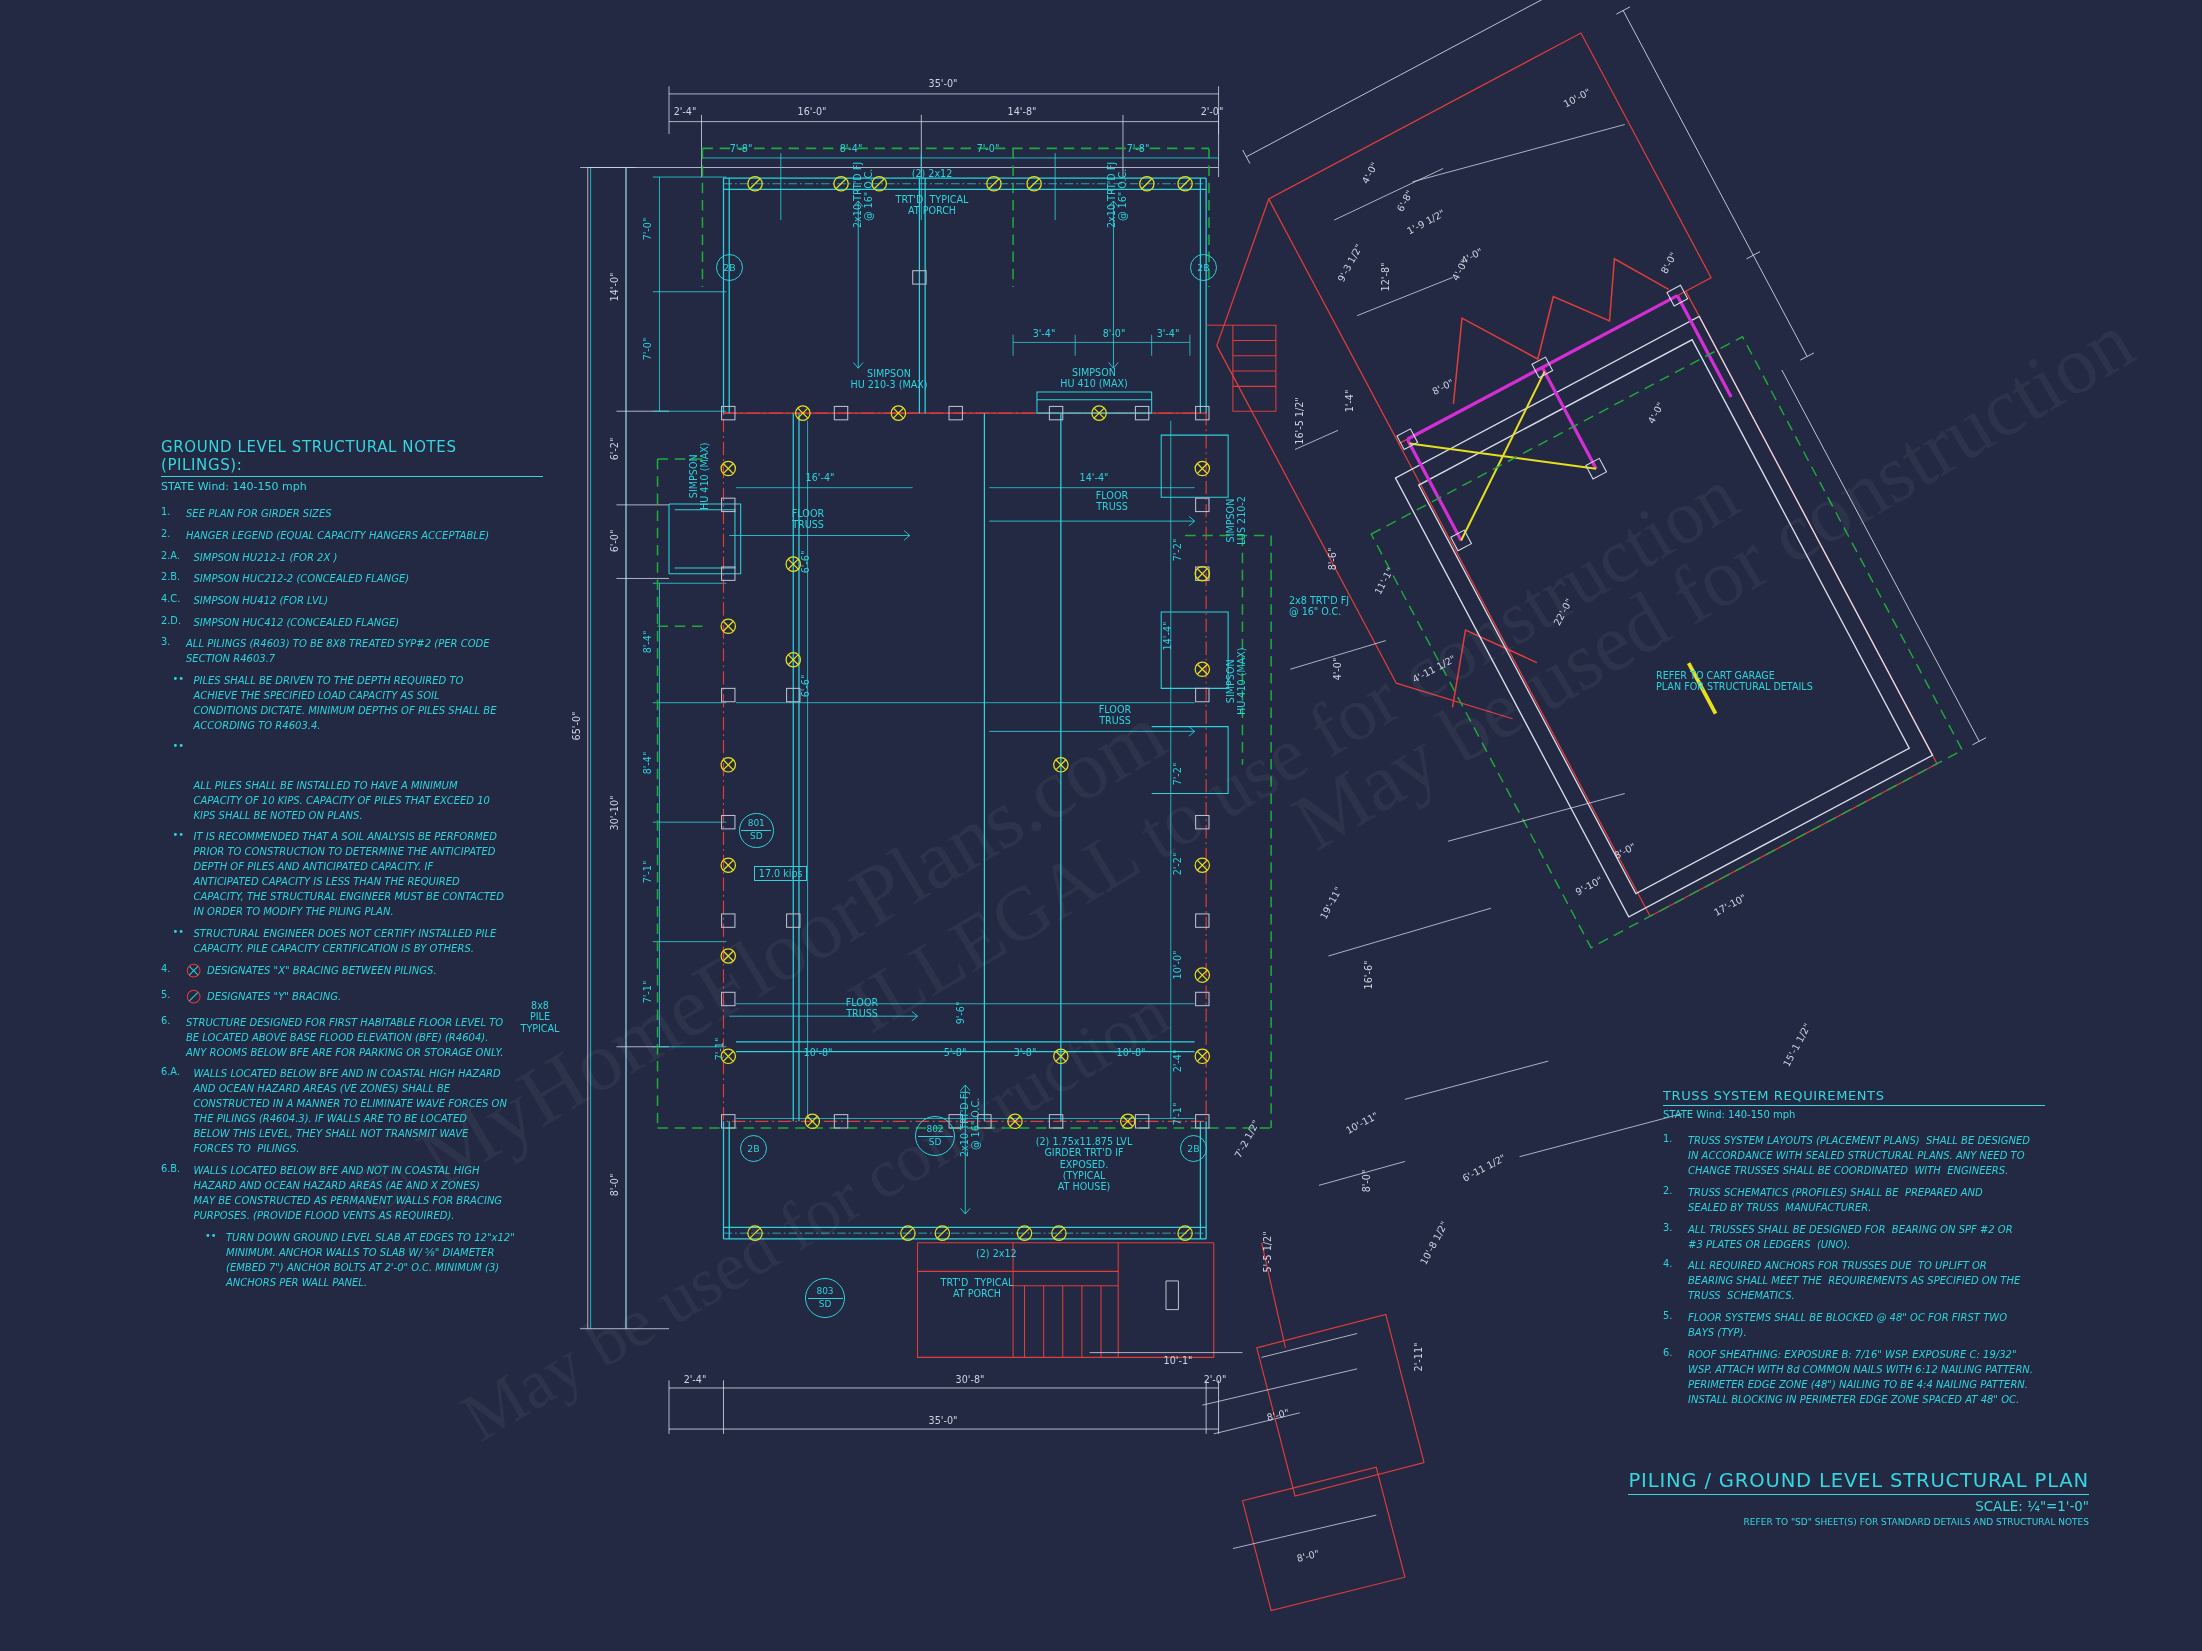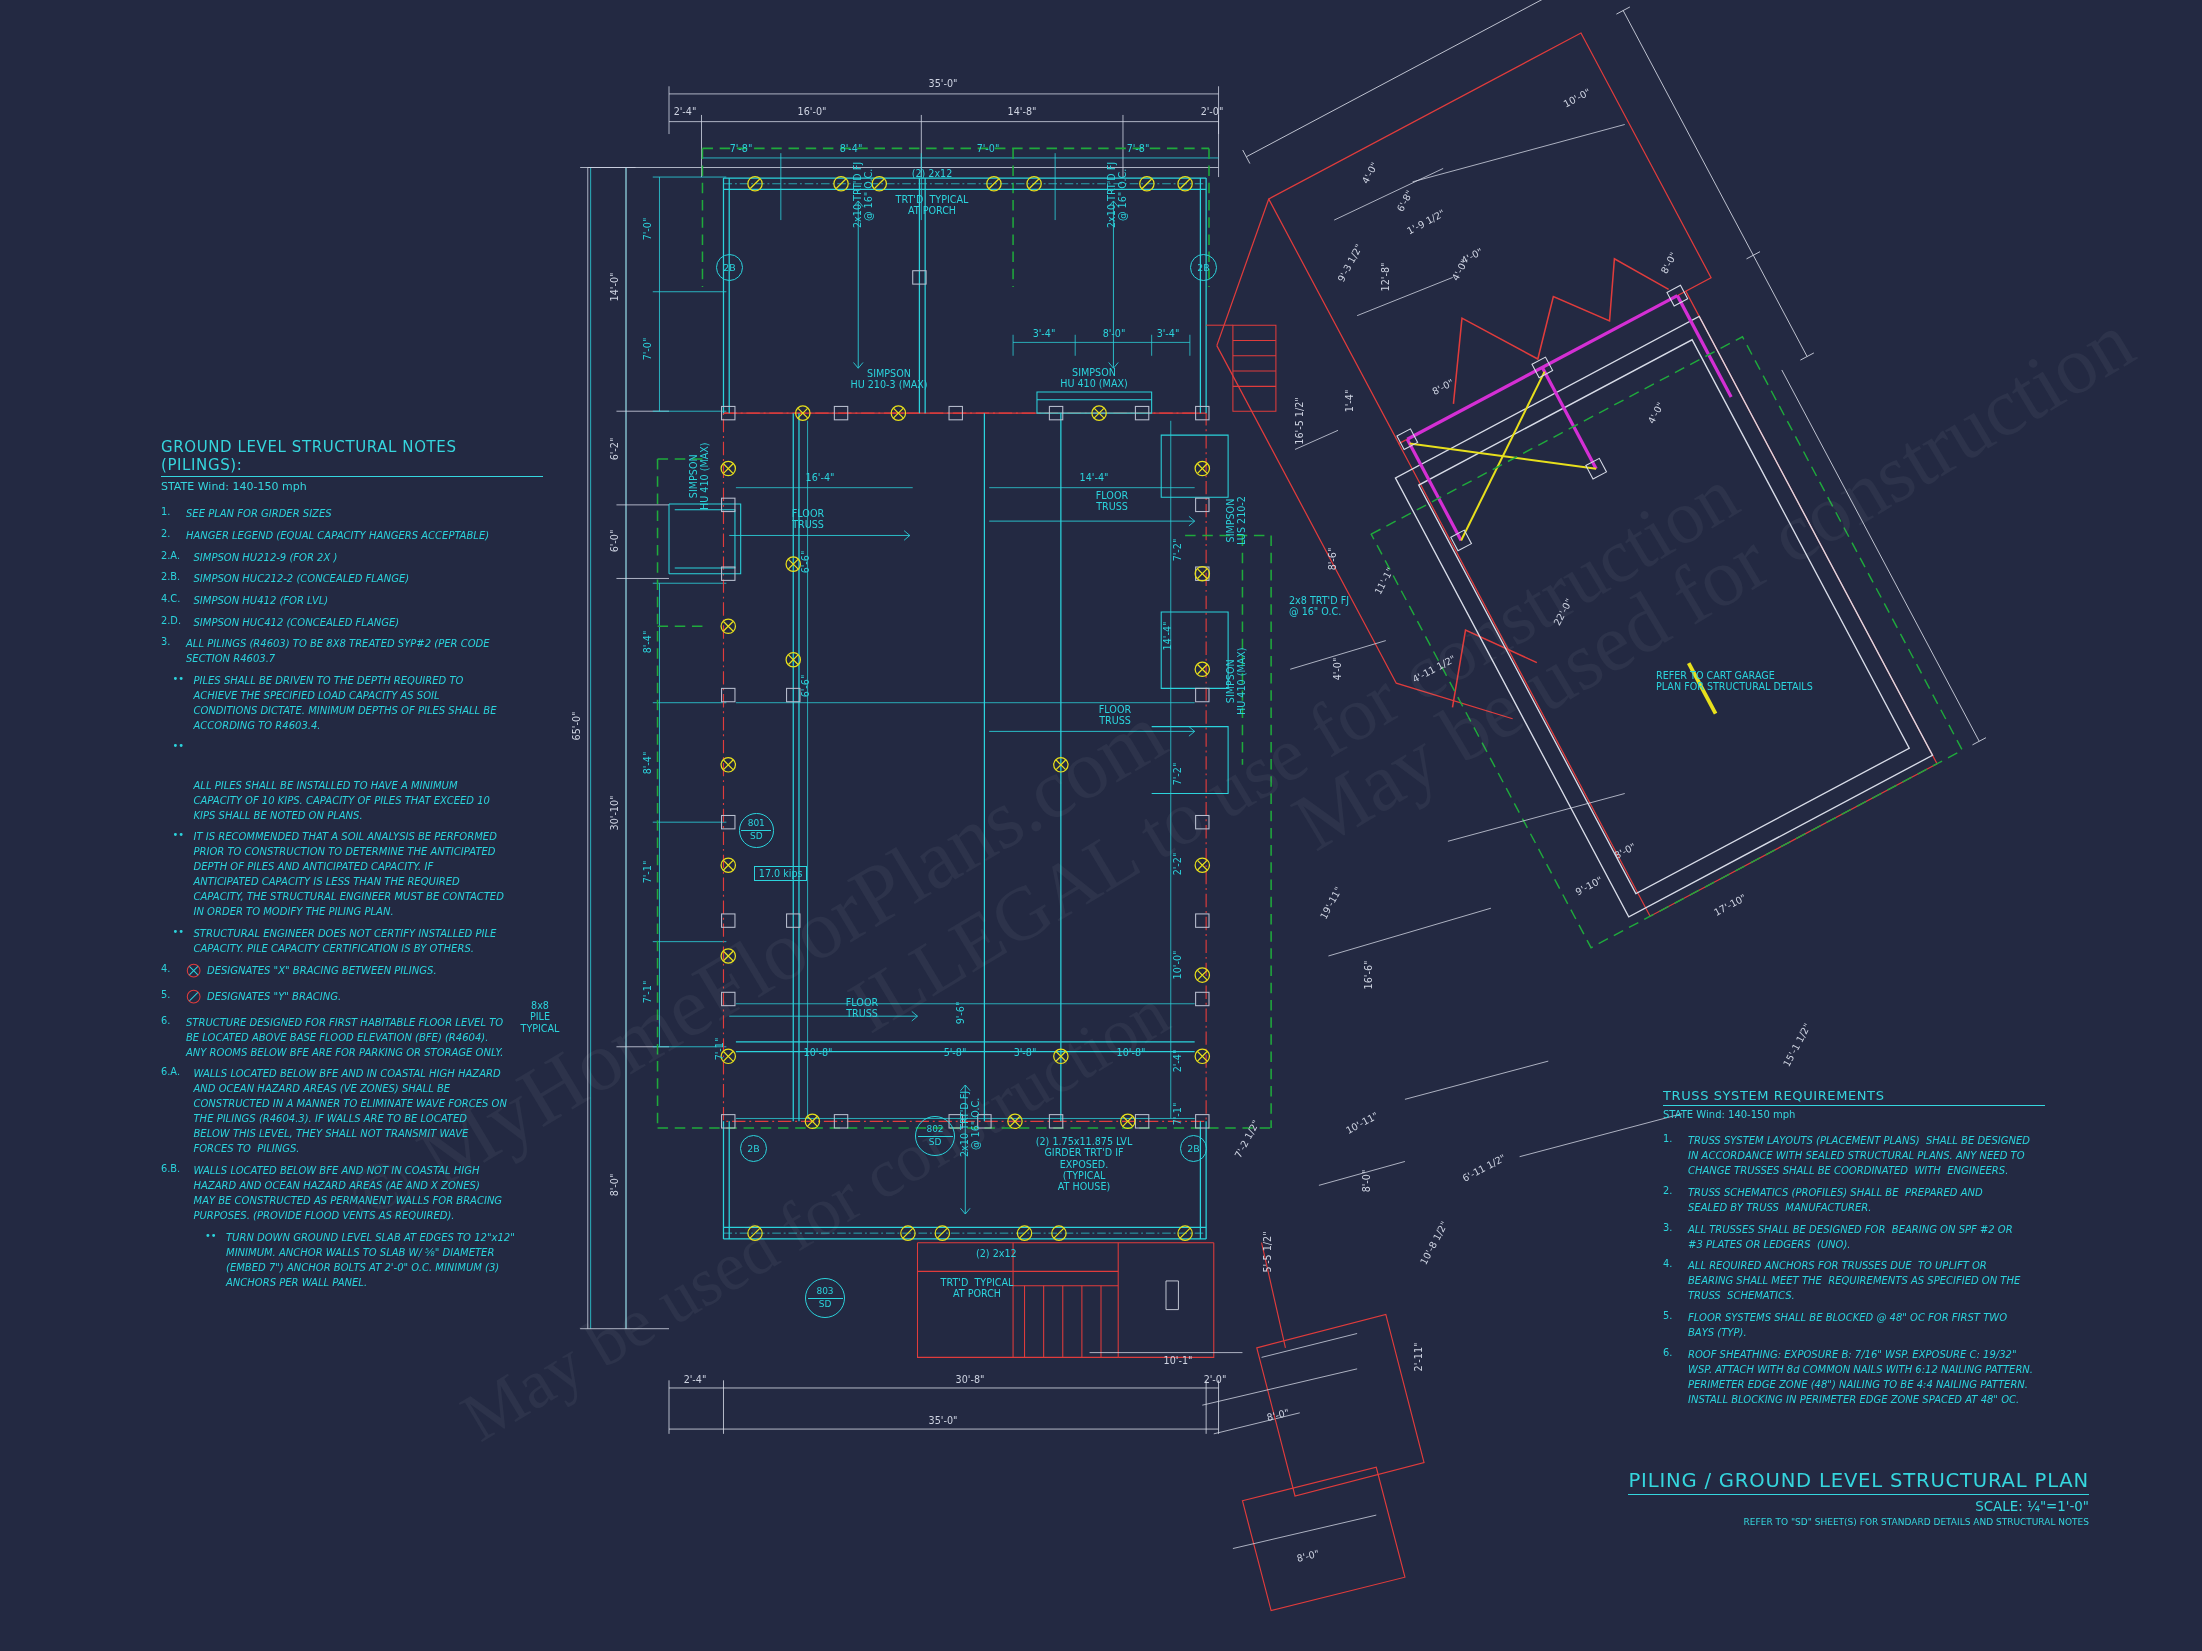--- a/index.html
+++ b/index.html
@@ -389,21 +389,21 @@
         <div class="nrow">
           <div class="nnum">1.</div>
           <div class="nbod" style="white-space: pre;">SEE PLAN FOR GIRDER SIZES</div>
         </div>
         <div class="nrow">
           <div class="nnum">2.</div>
           <div class="nbod" style="white-space: pre;">HANGER LEGEND (EQUAL CAPACITY HANGERS ACCEPTABLE)</div>
         </div>
         <div class="nrow">
           <div class="nsub">2.A.</div>
-          <div class="nbod" style="white-space: pre;">SIMPSON HU212-9 (FOR 2X )</div>
+          <div class="nbod" style="white-space: pre;">SIMPSON HU212-1 (FOR 2X )</div>
         </div>
         <div class="nrow">
           <div class="nsub">2.B.</div>
           <div class="nbod" style="white-space: pre;">SIMPSON HUC212-2 (CONCEALED FLANGE)</div>
         </div>
         <div class="nrow">
           <div class="nsub">4.C.</div>
           <div class="nbod" style="white-space: pre;">SIMPSON HU412 (FOR LVL)</div>
         </div>
         <div class="nrow">

